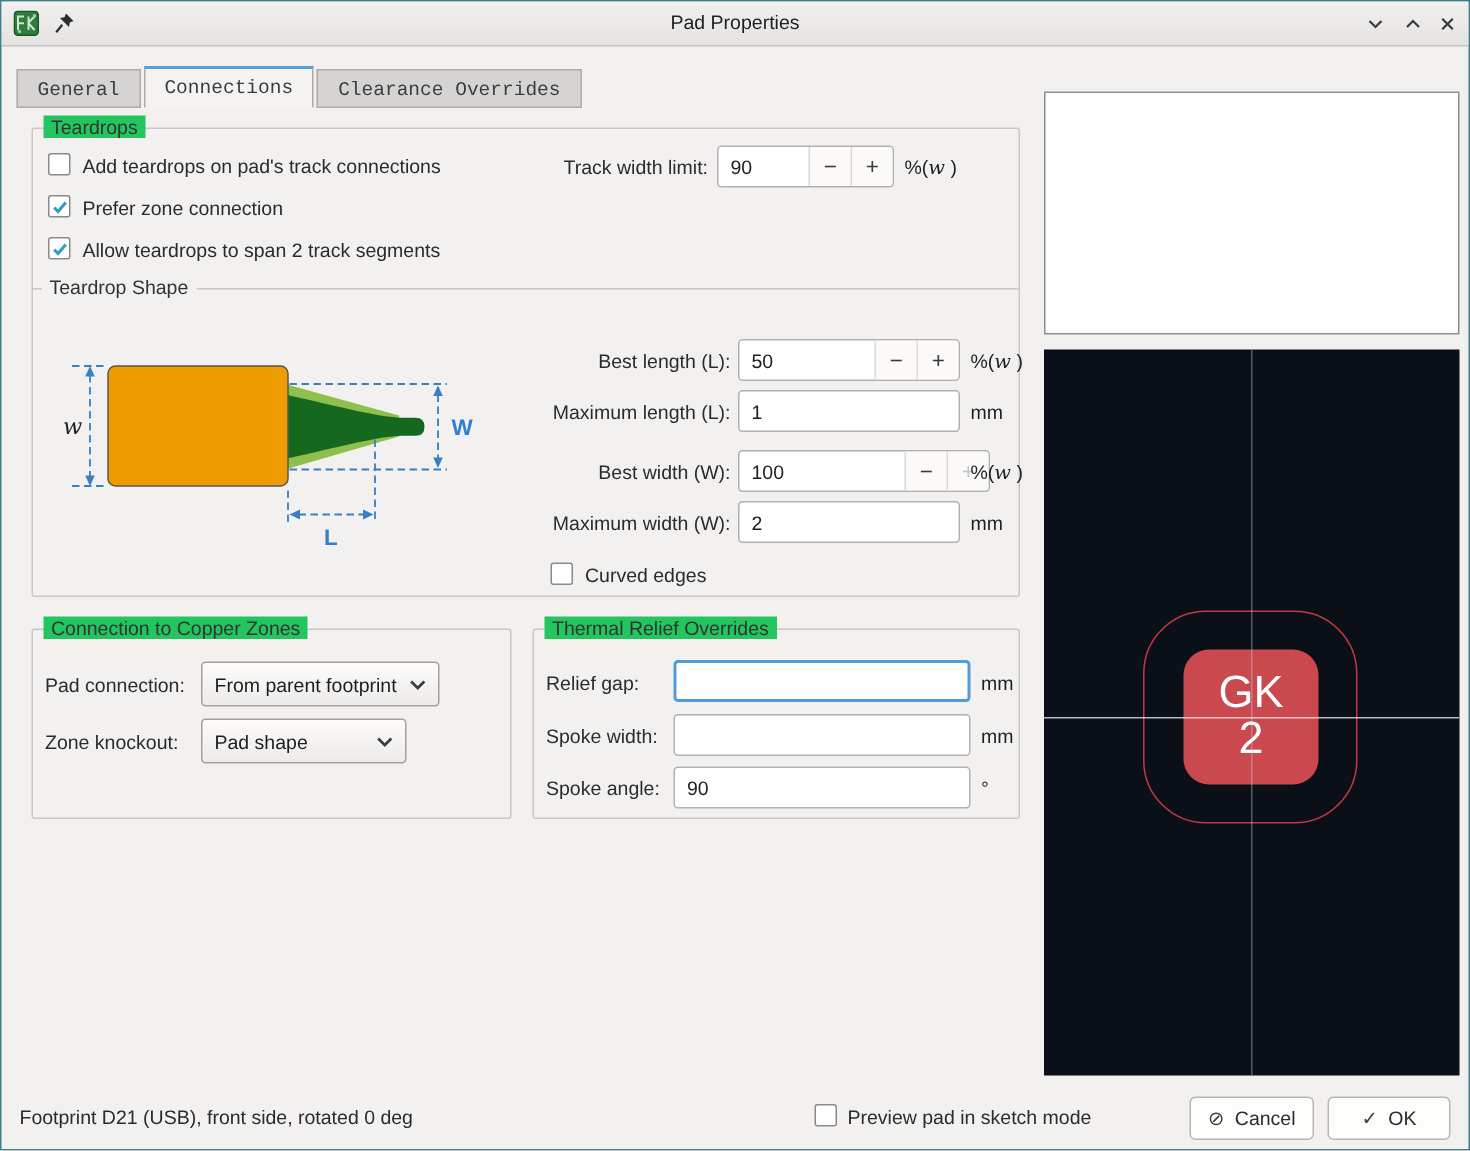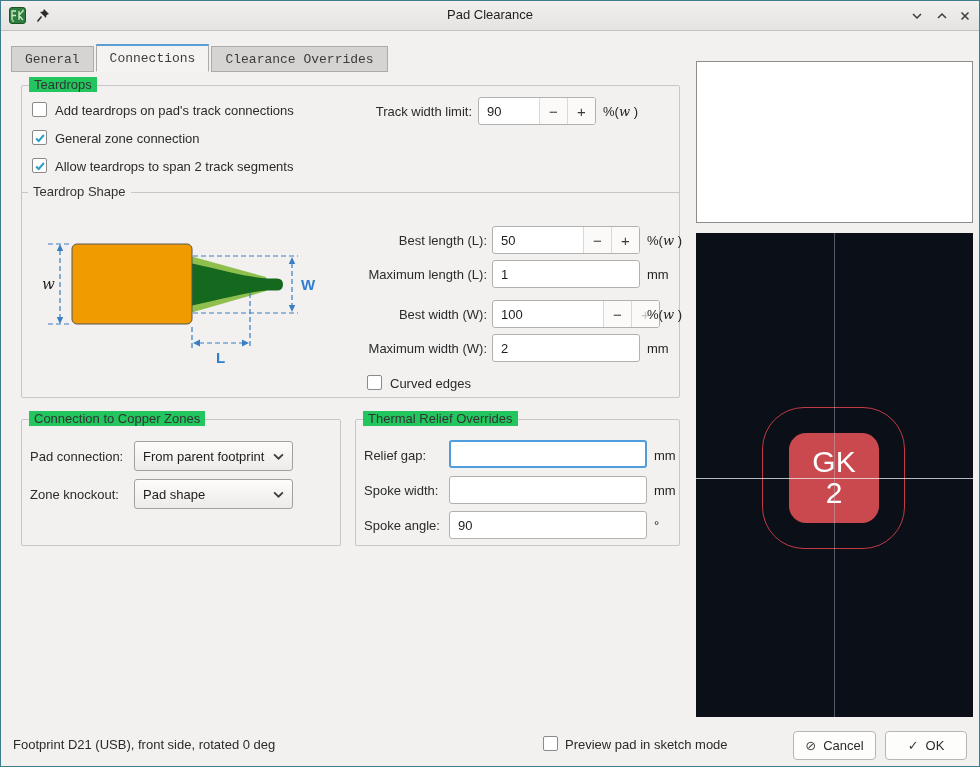--- a/index.html
+++ b/index.html
@@ -73,21 +73,21 @@
     <svg class="app-icon" viewBox="0 0 17 17">
       <rect x="0.5" y="0.5" width="16" height="16" rx="2.5" fill="#2f7d3c" stroke="#1d5427"></rect>
       <path d="M3 13 L3 4 L7 4 M3 8.5 L7 8.5 M10 13 V4 M10 8 L14 4 M10 8.5 L14 13" stroke="#cfe9cf" stroke-width="1.3" fill="none"></path>
       <circle cx="4" cy="14" r="1.1" fill="#9fd4a4"></circle>
         <circle cx="14" cy="3.5" r="1.1" fill="#9fd4a4"></circle>
     </svg>
     <svg class="pin-icon" viewBox="0 0 16 17">
       <path d="M9 2 L14 7 L11.5 8 L11 11 L5 5 L8 4.5 Z" fill="#2d2d2d"></path>
       <path d="M6.5 9.5 L2.5 14.5" stroke="#2d2d2d" stroke-width="1.5"></path>
     </svg>
-    <div class="tb-title">Pad Clearance</div>
+    <div class="tb-title">Pad Properties</div>
     <div class="win-btn" style="left:905px">
       <svg width="12" height="12" viewBox="0 0 12 12">
           <path d="M2 4 L6 8 L10 4" fill="none" stroke="#3c3c3c" stroke-width="1.5"></path>
         </svg>
     </div>
     <div class="win-btn" style="left:930px">
       <svg width="12" height="12" viewBox="0 0 12 12">
           <path d="M2 8 L6 4 L10 8" fill="none" stroke="#3c3c3c" stroke-width="1.5"></path>
         </svg>
     </div>
@@ -124,21 +124,21 @@
       <div class="sbtn">−</div>
       <div class="sbtn">+</div>
     </div>
     <div class="unit" style="left:581px;top:18px"><span>%(</span><i>w</i><span> )</span></div>
 
     <span class="cb checked" style="left:10px;top:44px">
       <svg viewBox="0 0 14 14">
           <path d="M2.5 7.5 L5.5 10.5 L11.5 3.5" fill="none" stroke="#2a9ec4" stroke-width="2.3"></path>
         </svg>
     </span>
-    <div class="lbl" style="left:33px;top:45px">General zone connection</div>
+    <div class="lbl" style="left:33px;top:45px">Prefer zone connection</div>
 
     <span class="cb checked" style="left:10px;top:72px">
       <svg viewBox="0 0 14 14">
           <path d="M2.5 7.5 L5.5 10.5 L11.5 3.5" fill="none" stroke="#2a9ec4" stroke-width="2.3"></path>
         </svg>
     </span>
     <div class="lbl" style="left:33px;top:73px">Allow teardrops to span 2 track segments</div>
 
     <div class="divider" style="top:106px"></div>
     <div class="divider-label" style="left:6px;top:98px">Teardrop Shape</div>
@@ -207,21 +207,21 @@
 
     <div class="lbl" style="left:8px;top:29px">Pad connection:</div>
     <div class="combo" style="left:112px;top:21px;width:159px">
       <span>From parent footprint</span>
       <svg class="chev" viewBox="0 0 10 6">
           <path d="M1 1 L5 5 L9 1" fill="none" stroke="#3c3c3c" stroke-width="1.6"></path>
         </svg>
     </div>
 
     <div class="lbl" style="left:8px;top:67px">Zone knockout:</div>
-    <div class="combo" style="left:112px;top:59px;width:159px">
+    <div class="combo" style="left:112px;top:59px;width:137px">
       <span>Pad shape</span>
       <svg class="chev" viewBox="0 0 10 6">
           <path d="M1 1 L5 5 L9 1" fill="none" stroke="#3c3c3c" stroke-width="1.6"></path>
         </svg>
     </div>
   </div>
 
   <div class="group" style="left:354px;top:418px;width:325px;height:127px">
     <div class="group-label">Thermal Relief Overrides</div>
 

